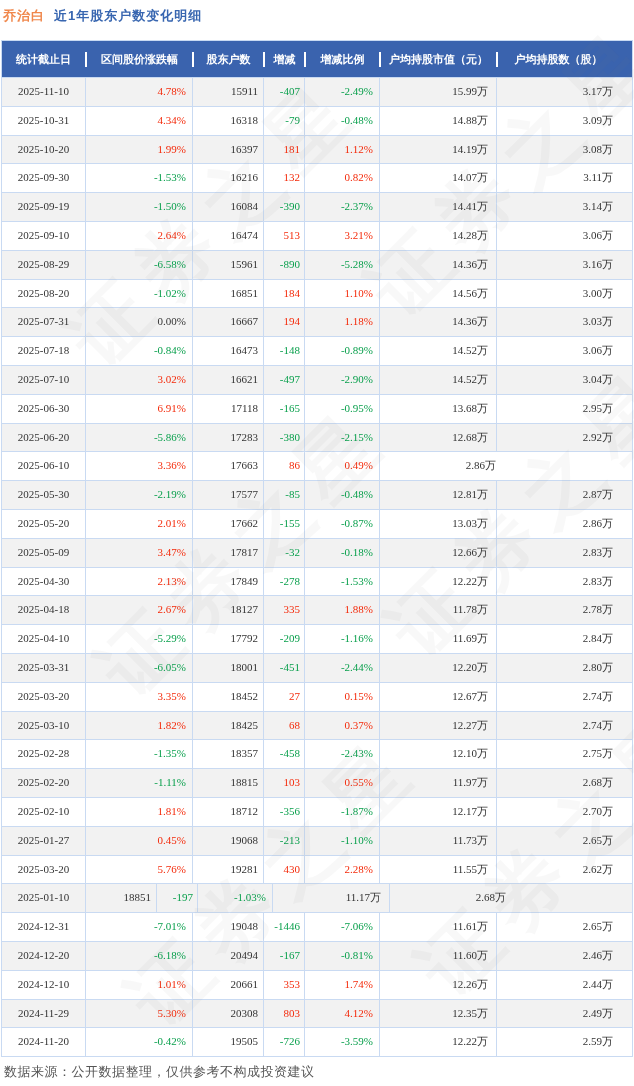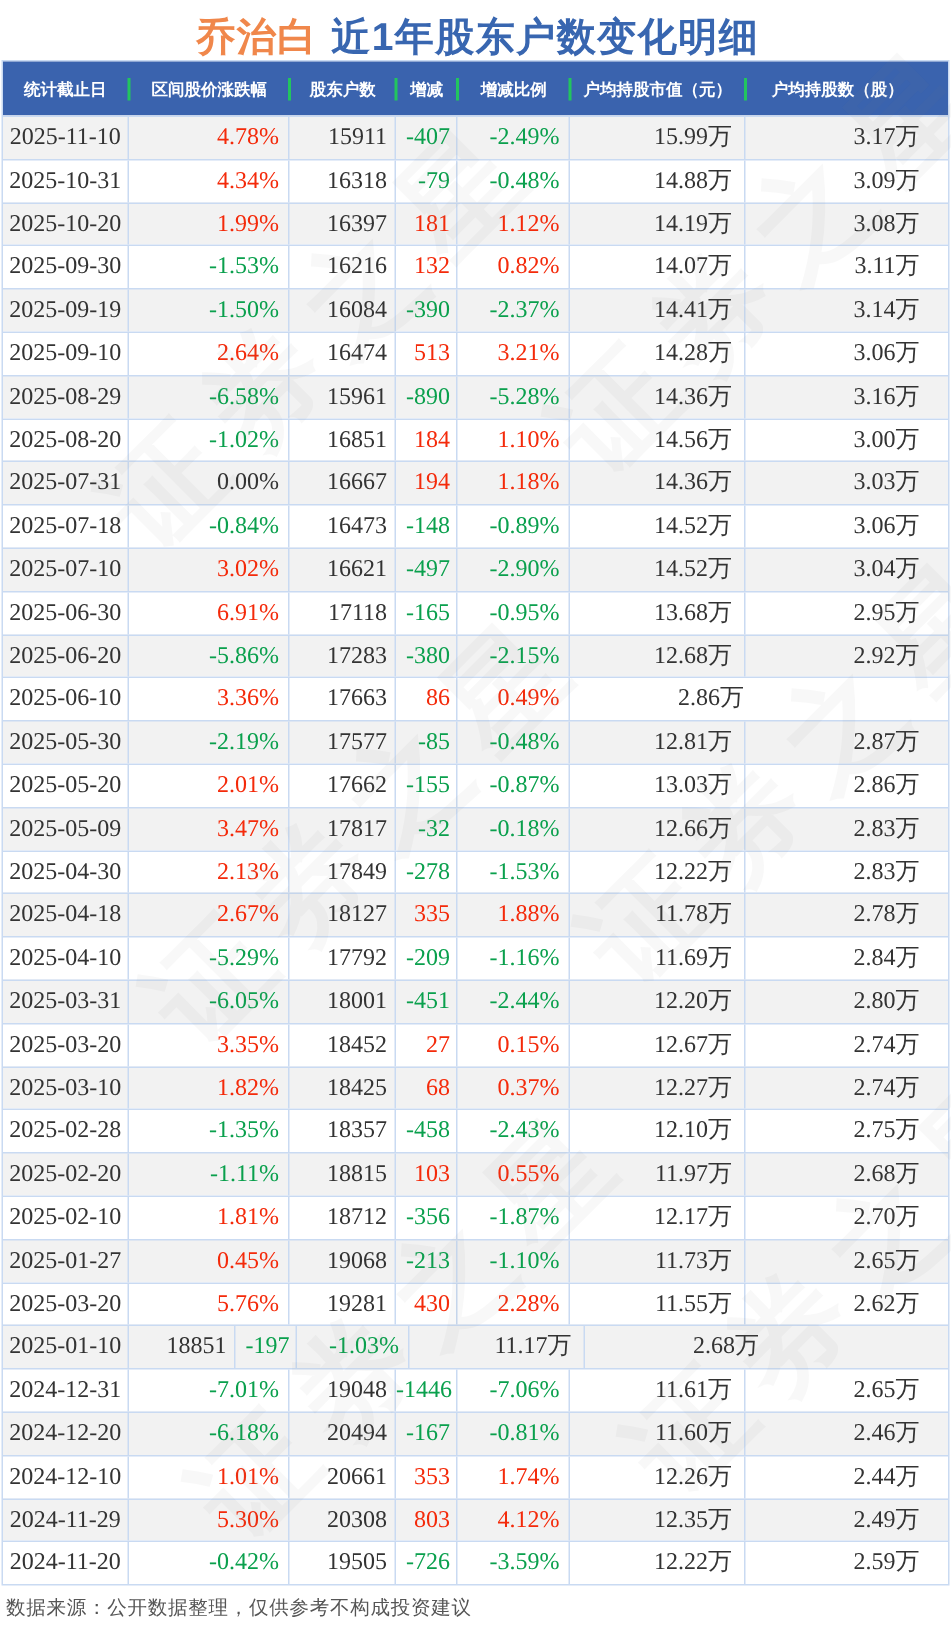--- a/index.html
+++ b/index.html
@@ -6,26 +6,25 @@
   body{
     width:634px;height:1086px;
     background:#ffffff;
     font-family:"Liberation Sans",sans-serif;
     position:relative;
     overflow:hidden;
   }
   
   .title-bar{
     padding:7px 0 0 3px;
-    font-size:26px;
+    font-size:13px;
     font-weight:bold;
     letter-spacing:1px;
     height:33px;
     white-space:nowrap;
-    text-align:center;
   }
   .title-stock{color:var(--title-stock);}
   .title-rest{color:var(--title-text);margin-left:9px;}
 
   
   .sh-table{
     position:absolute;
     left:1px;top:40px;
     width:630px;
     border:1px solid var(--border);
@@ -35,27 +34,27 @@
     display:flex;
     background:var(--header-bg);
     color:#fff;
     font-weight:bold;
     font-size:11px;
     height:36px;
     align-items:center;
     text-align:center;
   }
   .th{box-sizing:border-box;}
-  .th + .th{border-left:2px solid #22c55e;}
+  .th + .th{border-left:2px solid #ffffff;}
   .tr{
     display:flex;
     height:27.8px;
     line-height:27.8px;
     border-top:1px solid var(--border);
-    font-size:16px;
+    font-size:11px;
     align-items:center;
   }
   .tr.odd{background:var(--row-alt);}
   .tr.even{background:#ffffff;}
   .td{
     box-sizing:border-box;
     font-family:"Liberation Serif","DejaVu Serif",serif;
     color:#333;
     white-space:nowrap;
     overflow:hidden;

